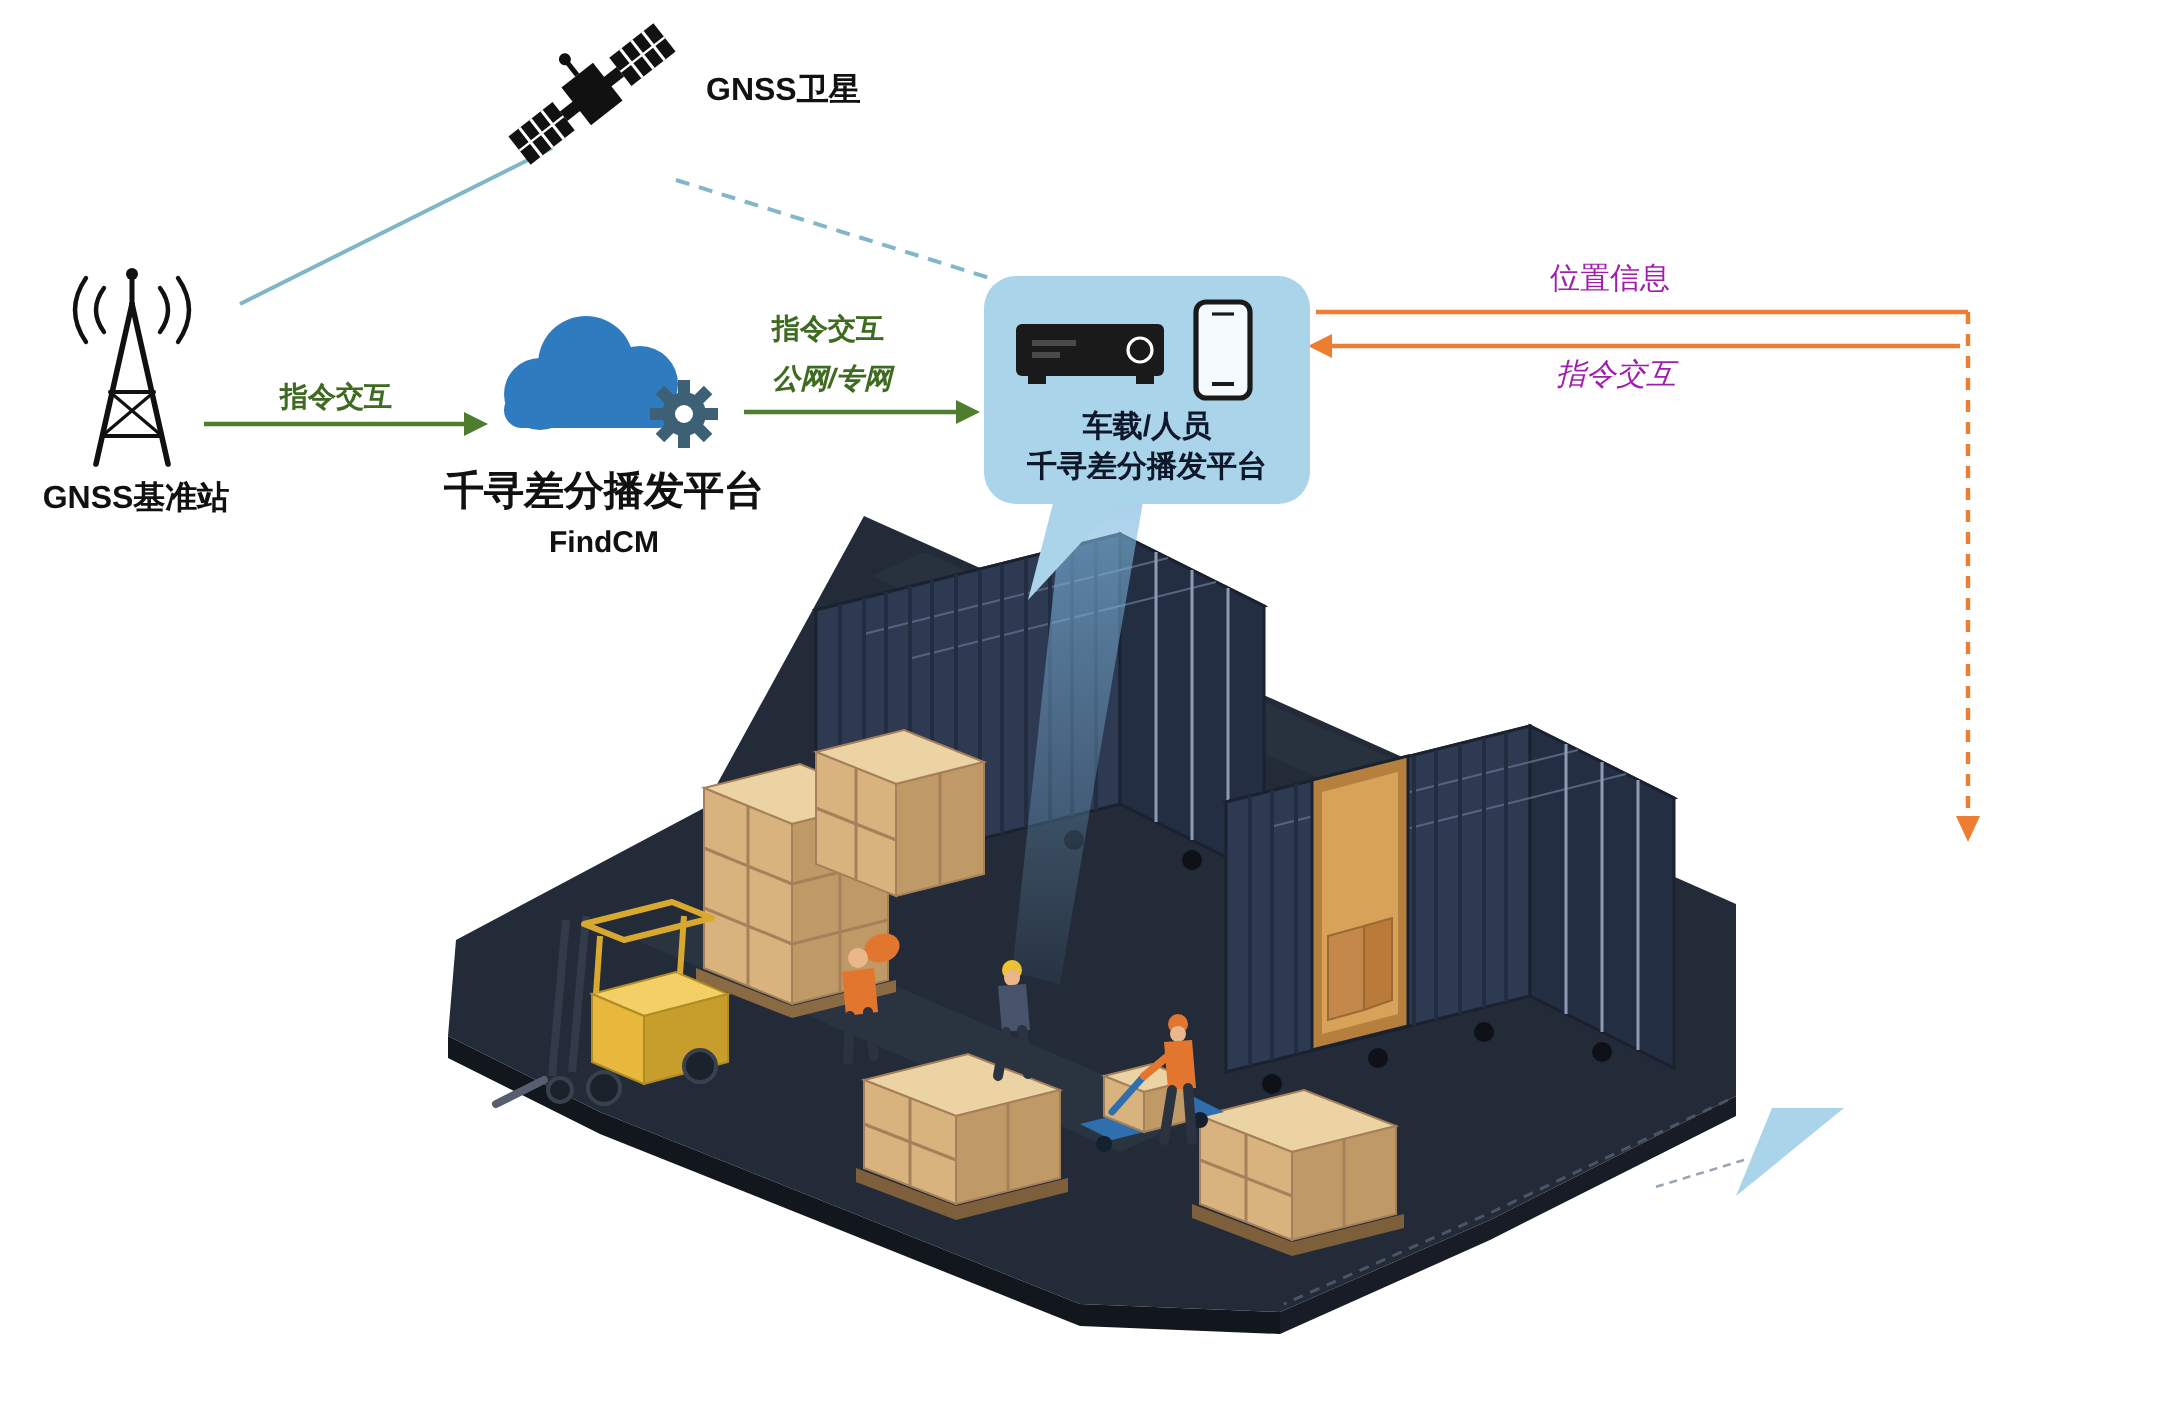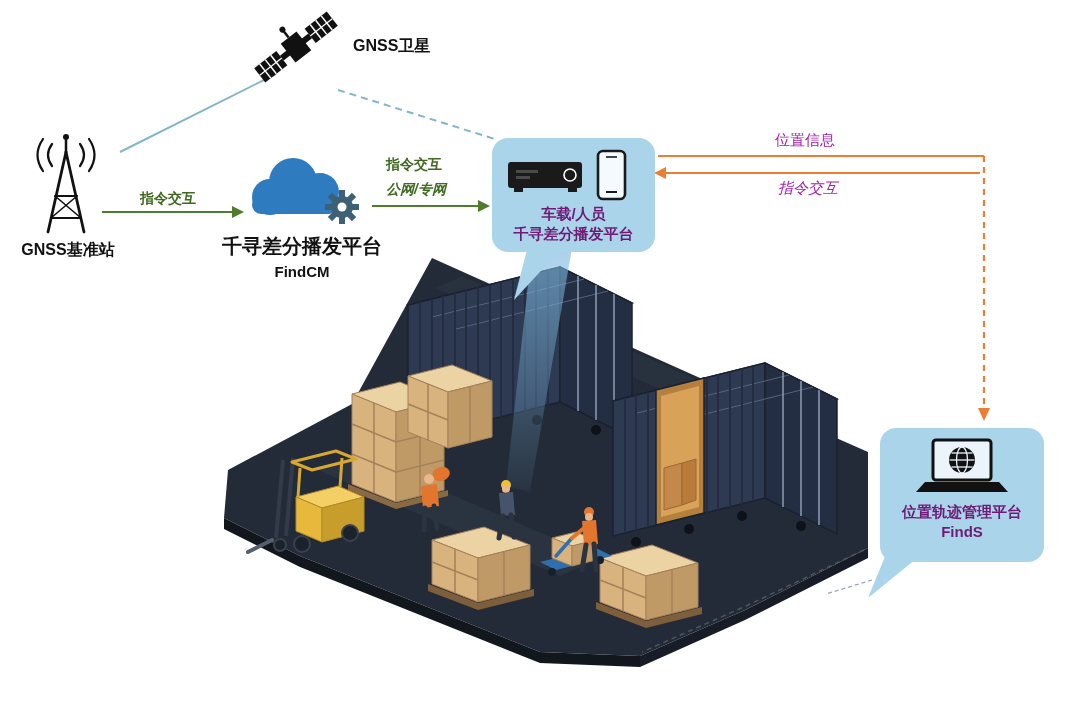--- a/index.html
+++ b/index.html
@@ -10,21 +10,21 @@
   .layer{position:absolute;left:0;top:0;}
   .lbl{position:absolute;white-space:nowrap;line-height:1.25;}
   .lbl.center{text-align:center;white-space:normal;}
   .node-label{font-size:16px;font-weight:700;color:#111;}
   .green-label{font-size:14px;font-weight:600;color:#3f6b21;}
   .orange-flow-label{font-size:15px;font-weight:500;color:#a21caf;}
   .bubble{
     position:absolute;background:#a9d4ea;border-radius:16px;
     display:flex;flex-direction:column;align-items:center;justify-content:flex-start;
   }
-  .bubble .bubble-label{font-size:15px;font-weight:700;color:#701a75;line-height:1.35;text-align:right;}
+  .bubble .bubble-label{font-size:15px;font-weight:700;color:#0f172a;line-height:1.35;text-align:right;}
 </style>
 </head>
 <body>
 
 <div class="canvas">
 
   <svg class="layer" width="1080" height="701" viewBox="0 0 1080 701">
     <defs>
       <linearGradient id="beam" x1="0" y1="0" x2="0" y2="1">
         <stop offset="0" stop-color="#7db8e0" stop-opacity="0.65"></stop>
@@ -304,27 +304,14 @@
       <g>
         <rect x="106" y="5" width="27" height="48" rx="5" fill="#f4fafd" stroke="#1a1a1a" stroke-width="2.6"></rect>
         <line x1="114" y1="11" x2="125" y2="11" stroke="#1a1a1a" stroke-width="1.6"></line>
         <line x1="114" y1="46" x2="125" y2="46" stroke="#1a1a1a" stroke-width="2"></line>
       </g>
     </svg>
     <div class="bubble-label">车载/人员</div>
     <div class="bubble-label">千寻差分播发平台</div>
   </div>
 
-  <div class="bubble" style="left:880px;top:428px;width:164px;height:134px;">
-    <svg width="164" height="66" viewBox="0 0 164 66" style="margin-top:8px;">
-      <rect x="53" y="4" width="58" height="40" rx="3" fill="#eaf4fa" stroke="#111" stroke-width="3"></rect>
-      <circle cx="82" cy="24" r="13" fill="#111"></circle>
-      <ellipse cx="82" cy="24" rx="5.5" ry="13" fill="none" stroke="#eaf4fa" stroke-width="1.3"></ellipse>
-      <line x1="69.5" y1="24" x2="94.5" y2="24" stroke="#eaf4fa" stroke-width="1.3"></line>
-      <line x1="71.5" y1="17" x2="92.5" y2="17" stroke="#eaf4fa" stroke-width="1.3"></line>
-      <line x1="71.5" y1="31" x2="92.5" y2="31" stroke="#eaf4fa" stroke-width="1.3"></line>
-      <polygon points="45,46 119,46 128,56 36,56" fill="#111"></polygon>
-    </svg>
-    <div class="bubble-label">位置轨迹管理平台</div>
-    <div class="bubble-label">FindS</div>
-  </div>
 
 </div>
 
 </body></html>

